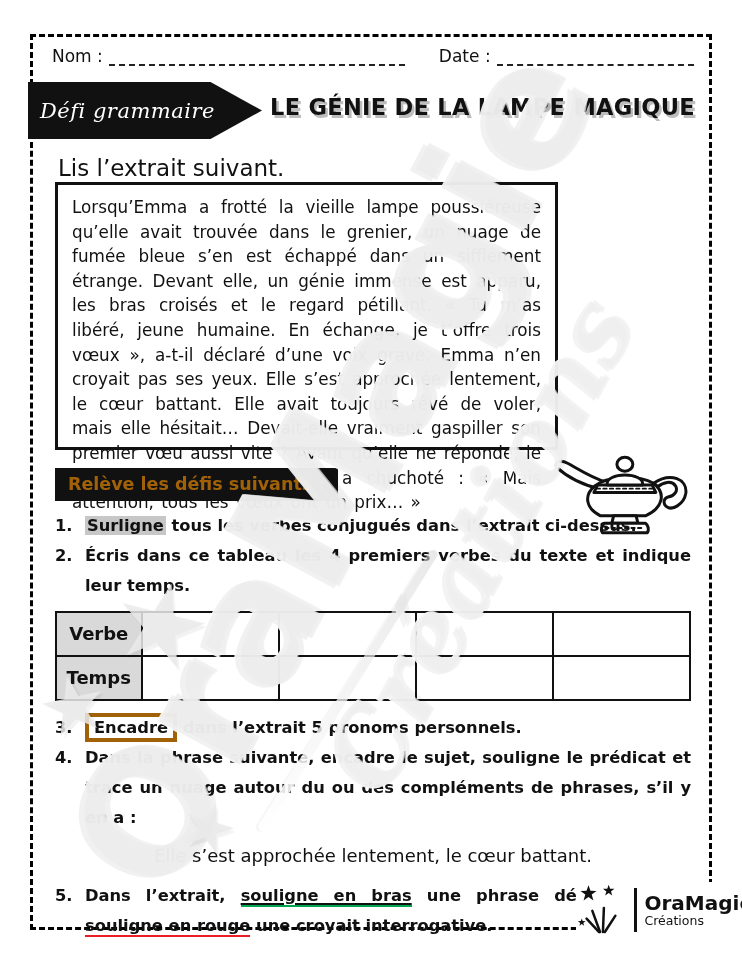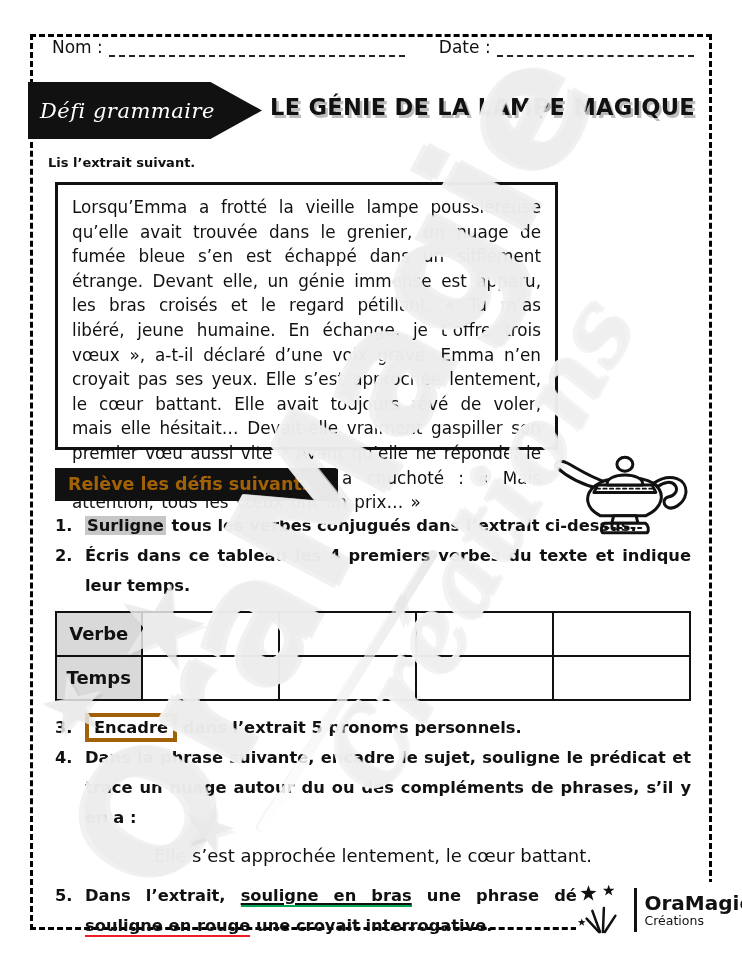--- a/index.html
+++ b/index.html
@@ -7,40 +7,40 @@
     position:relative; width:742px; height:960px; background:#fff;
     font-family:"DejaVu Sans", sans-serif; color:#111; overflow:hidden;
     margin:0 auto;
   }
   .border-frame {
     position:absolute; left:30px; top:34px; right:30px; bottom:30px;
     border:3.5px dashed #000; z-index:1;
   }
   
   .name-row {
-    position:absolute; left:52px; top:35px; right:48px; z-index:10;
+    position:absolute; left:52px; top:44px; right:48px; z-index:10;
     display:flex; align-items:flex-end; font-size:17px;
   }
   .name-row .lbl { white-space:nowrap; padding-right:6px; }
   .fill-line { border-bottom:2px dashed #222; height:20px; }
   .fill-line.nom { flex:3; margin-right:34px; }
   .fill-line.date { flex:2; }
   .banner {
     position:absolute; left:28px; top:82px; width:234px; height:57px; z-index:10;
     background:#111; clip-path:polygon(0 0, 78% 0, 100% 50%, 78% 100%, 0 100%);
     color:#fff; display:flex; align-items:center; padding-left:12px; box-sizing:border-box;
     font-family:"DejaVu Serif", serif; font-style:italic; font-size:21px; letter-spacing:0.5px;
   }
   .title {
     position:absolute; left:270px; top:94px; z-index:10;
     font-size:22.5px; font-weight:bold; letter-spacing:0.3px; white-space:nowrap;
     text-shadow:2.5px 2.5px 0 #bdbdbd;
   }
   
-  .read-instr { position:absolute; left:48px; top:155px; font-weight:bold; font-size:13px; z-index:10; }
+  .read-instr { position:absolute; left:58px; top:155px; font-weight:normal; font-size:23px; z-index:10; }
   .extract-box {
     position:absolute; left:55px; top:182px; width:503px; height:268px; box-sizing:border-box;
     border:3px solid #111; padding:10px 14px; z-index:10;
     font-size:16.8px; line-height:24.6px; text-align:justify; word-spacing:2px;
   }
   
   .challenges-banner {
     position:absolute; left:55px; top:468px; z-index:10;
     background:#111; color:#a16207; font-weight:bold; font-size:17.5px;
     padding:6px 13px 7px;

